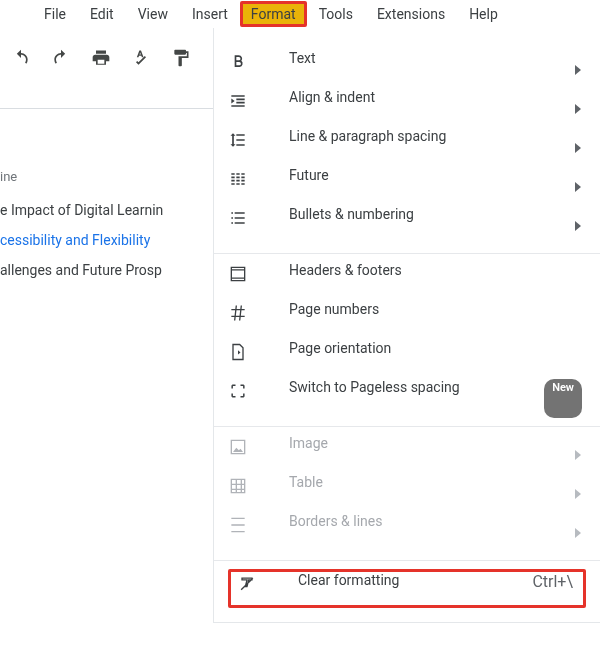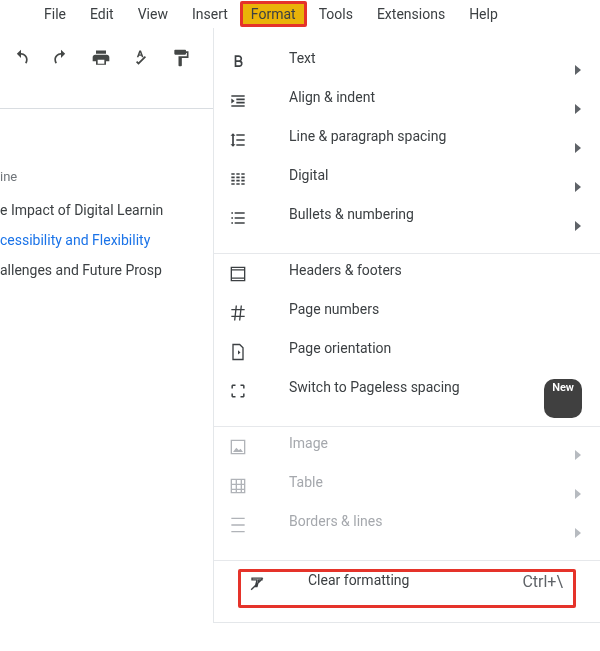--- a/index.html
+++ b/index.html
@@ -119,35 +119,35 @@
   .menu-row .mi-arrow {
     width: 8px;
     display: flex;
     align-items: center;
     justify-content: center;
     color: #5f6368;
   }
   .menu-row.disabled .mi-arrow { color: #b7bbc0; }
   .mi-arrow svg { width: 6px; height: 10px; fill: currentColor; }
   .menu-row .mi-badge {
-    background: #404040;
+    background: #737373;
     color: #fff;
     font-size: 11px;
     font-weight: 600;
     padding: 2px 8px;
     border-radius: 10px;
     margin-left: 8px;
   }
   .menu-row .mi-shortcut {
     color: #5f6368;
     font-size: 16px;
     margin-left: 8px;
   }
   .menu-row.highlighted {
-    margin: 0 24px;
+    margin: 0 14px;
     padding: 0 10px 0 4px;
     border: 3px solid #e5332a;
     border-radius: 2px;
   }
   .menu-sep {
     height: 1px;
     background: #e6e8eb;
     margin: 8px 0;
   }
 </style>
@@ -251,21 +251,21 @@
         </svg>
       </span>
   </div>
 
   <div class="menu-row">
     <span class="mi-icon">
       <svg viewBox="0 0 24 24">
           <path d="M4 5h4v2H4zm0 4h4v2H4zm0 4h4v2H4zm0 4h4v2H4zM10 5h4v2h-4zm0 4h4v2h-4zm0 4h4v2h-4zm0 4h4v2h-4zM16 5h4v2h-4zm0 4h4v2h-4zm0 4h4v2h-4zm0 4h4v2h-4z"></path>
         </svg>
     </span>
-    <span class="mi-label">Digital</span>
+    <span class="mi-label">Future</span>
     <span class="mi-arrow">
         <svg viewBox="0 0 6 10">
           <path d="M0 0l6 5-6 5z"></path>
         </svg>
       </span>
   </div>
 
   <div class="menu-row">
     <span class="mi-icon">
       <svg viewBox="0 0 24 24">

